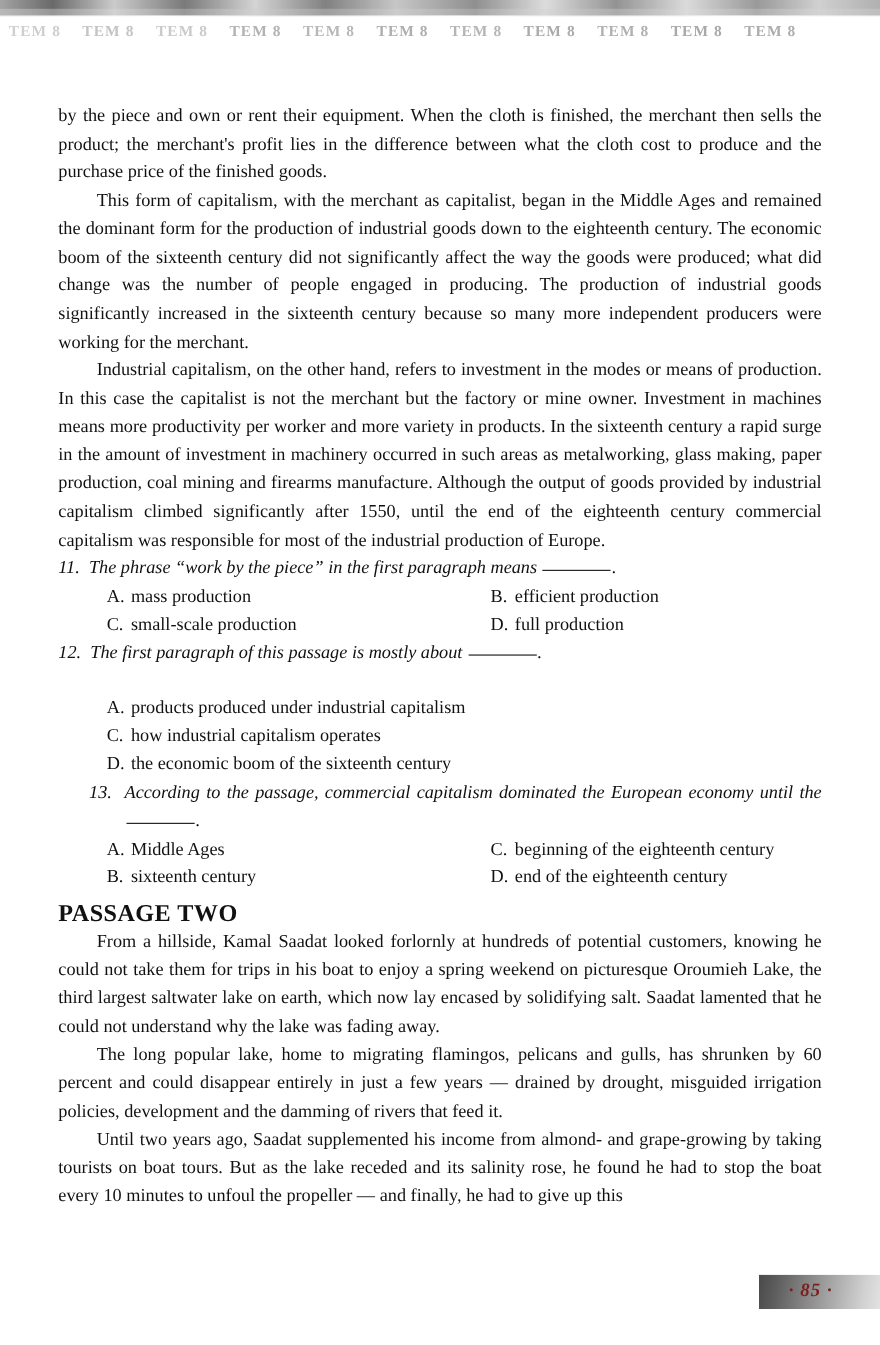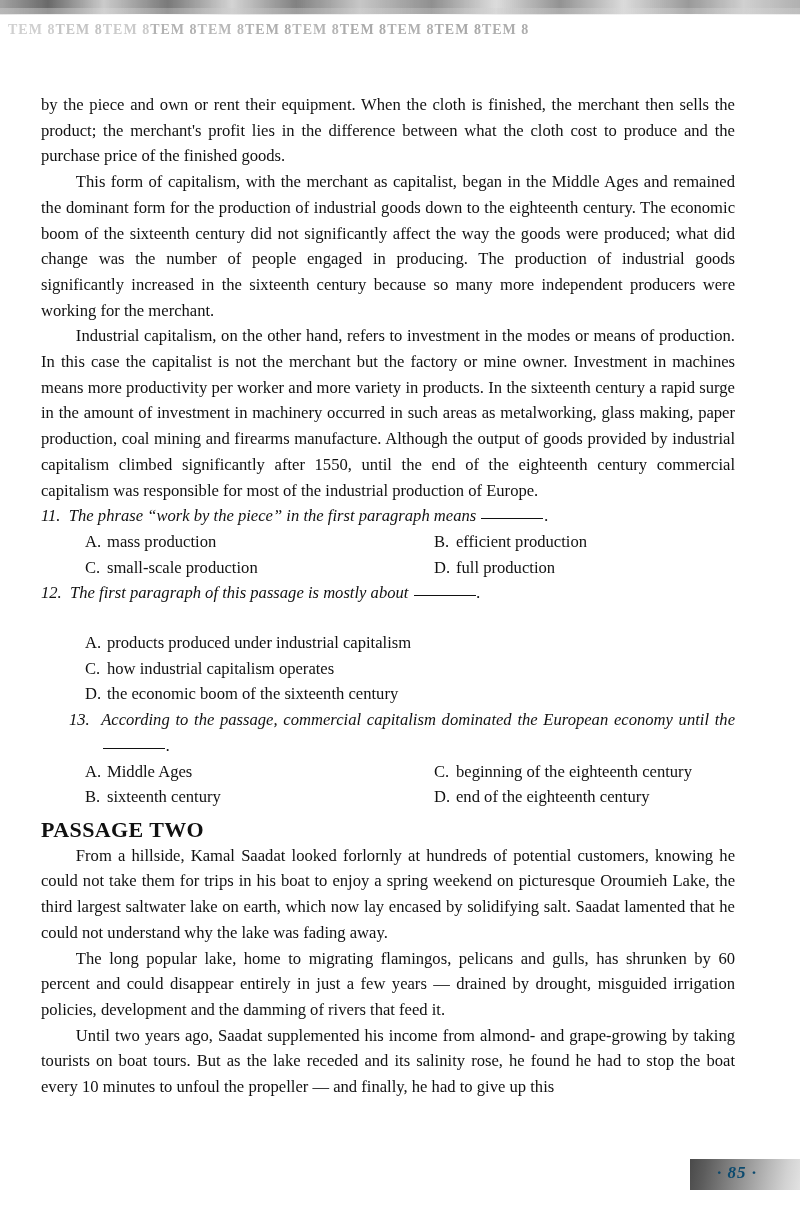--- a/index.html
+++ b/index.html
@@ -60,20 +60,21 @@
   }
 
   
   .running-header {
     position: absolute;
     top: 22px;
     left: 0;
     width: 732px;
     height: 22px;
     display: flex;
+    justify-content: space-between;
     padding: 0 8px;
     box-sizing: border-box;
     font-size: 14px;
     font-weight: bold;
     letter-spacing: 1px;
     color: #b9b9b9;
     white-space: nowrap;
     overflow: hidden;
   }
   .running-header .hdr-unit {
@@ -88,21 +89,21 @@
   .running-header .hdr-unit:nth-child(7)  { color: #b5b5b5; }
   .running-header .hdr-unit:nth-child(8)  { color: #ababab; }
   .running-header .hdr-unit:nth-child(9)  { color: #b0b0b0; }
   .running-header .hdr-unit:nth-child(10) { color: #a9a9a9; }
   .running-header .hdr-unit:nth-child(11) { color: #adadad; }
 
   
   .page-body {
     position: absolute;
     top: 92px;
-    left: 41px;
+    left: 53px;
     width: 694px;
   }
 
   p.para {
     margin: 0;
     text-align: justify;
     text-justify: inter-word;
     font-size: 16.6px;
     line-height: 25.7px;
     text-indent: 2.1em;
@@ -185,21 +186,21 @@
   }
   .folio-text {
     position: absolute;
     left: 697px;
     top: 1163px;
     width: 80px;
     text-align: center;
     font-size: 17px;
     font-weight: bold;
     font-style: italic;
-    color: #0c4a6e;
+    color: #7f1d1d;
     letter-spacing: 1px;
     z-index: 3;
   }
 </style>
 </head>
 <body>
 
 <div class="scan-smudge"></div>
 
 <div class="running-header">

